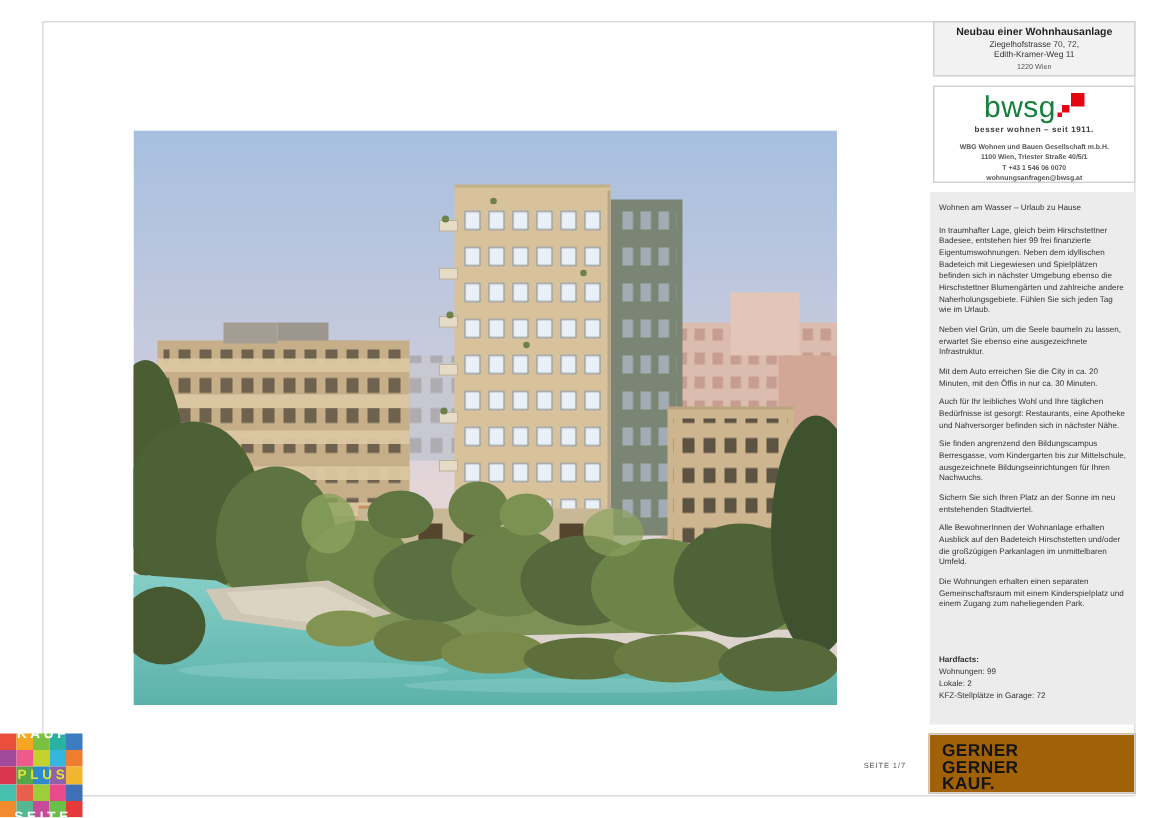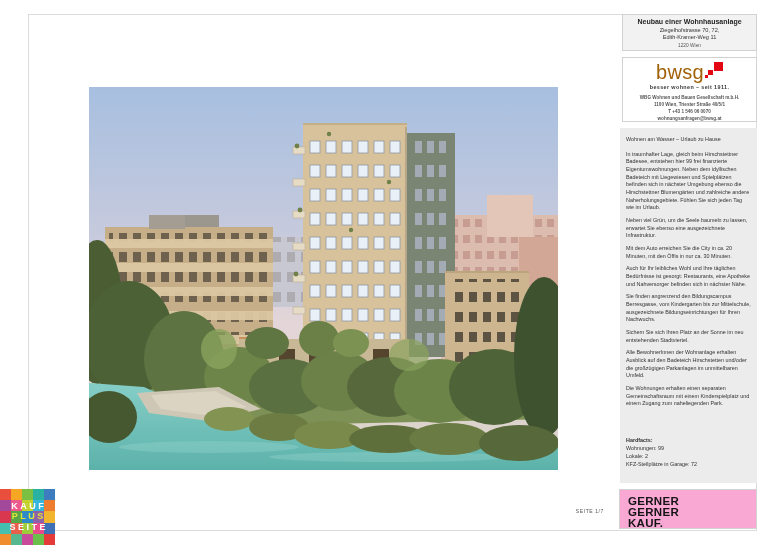--- a/index.html
+++ b/index.html
@@ -15,54 +15,54 @@
   
   .hdr-box { position:absolute; left:622px; top:14px; width:135px; height:37px;
     background:#f2f2f2; border:1px solid #d2d2d2; text-align:center; padding-top:3px; }
   .hdr-title { font-size:7px; font-weight:700; color:#1f1f1f; line-height:1.25; }
   .hdr-addr  { font-size:5.6px; color:#333; line-height:1.35; }
   .hdr-city  { font-size:4.8px; color:#555; margin-top:1px; }
 
   .bwsg-box { position:absolute; left:622px; top:57px; width:135px; height:65px;
     background:#fff; border:1px solid #d2d2d2; text-align:center; padding-top:4px; }
   .bwsg-mark { display:inline-flex; align-items:flex-start; }
-  .bwsg-word { font-size:20px; font-weight:400; color:#a16207; line-height:1;
+  .bwsg-word { font-size:20px; font-weight:400; color:#15803d; line-height:1;
     letter-spacing:0.3px; }
   .bwsg-squares { position:relative; width:16px; height:18px; margin-left:3px; }
   .bwsg-squares i { position:absolute; display:block; }
   .sq-big   { width:9px;  height:9px;  right:0;  top:0; }
   .sq-mid   { width:5.5px; height:5.5px; left:1px; top:7.5px; }
   .sq-small { width:3px;  height:3px;  left:-2px; top:12.5px; }
   .bwsg-tag { font-size:5.4px; font-weight:700; color:#3a3a3a; letter-spacing:0.4px;
     margin-top:1px; }
   .bwsg-info { font-size:4.6px; font-weight:700; color:#555; line-height:1.55;
     margin-top:4px; }
 
   .text-panel { position:absolute; left:620px; top:128px; width:137px; height:355px;
     background:#ececec; padding:8px 6px; }
   .text-panel p { font-size:5.4px; line-height:1.42; color:#333; margin:0 0 5px; }
   .headline { margin-bottom:7px !important; }
   .hardfacts { position:absolute; left:6px; bottom:15px; font-size:5.4px;
     line-height:1.5; color:#333; }
   .hardfacts .hf-head { font-weight:700; }
 
   .gerner-box { position:absolute; left:619px; top:489px; width:138px; height:40px;
-    background:#f9a8d4; border:1px solid #d2d2d2; padding:6px 0 0 8px; }
+    background:#a16207; border:1px solid #d2d2d2; padding:6px 0 0 8px; }
   .gerner-box div { font-size:11.5px; font-weight:800; line-height:0.95;
     letter-spacing:0.3px; color:#141414; }
 
   .seite { position:absolute; left:552px; top:508px; width:52px; text-align:right;
     font-size:5px; color:#555; letter-spacing:0.6px; }
 
   
   .kdh { position:absolute; left:0; top:489px; width:55px; height:56px; }
   .kdh-mosaic { position:absolute; inset:0; display:grid;
     grid-template-columns:repeat(5,1fr); grid-template-rows:repeat(5,1fr); }
   .kdh-text { position:absolute; inset:0; display:flex; flex-direction:column;
-    align-items:center; justify-content:center; gap:1px; }
+    align-items:center; justify-content:center; gap:18px; }
   .kdh-text span { font-size:9px; font-weight:800; letter-spacing:2.5px;
     color:#fff; line-height:1.05; text-indent:2.5px; }
   .kdh-text .dein { color:#e3e23a; }
 </style>
 </head>
 <body>
 
 <div class="page">
   <div class="frame"></div>
 

